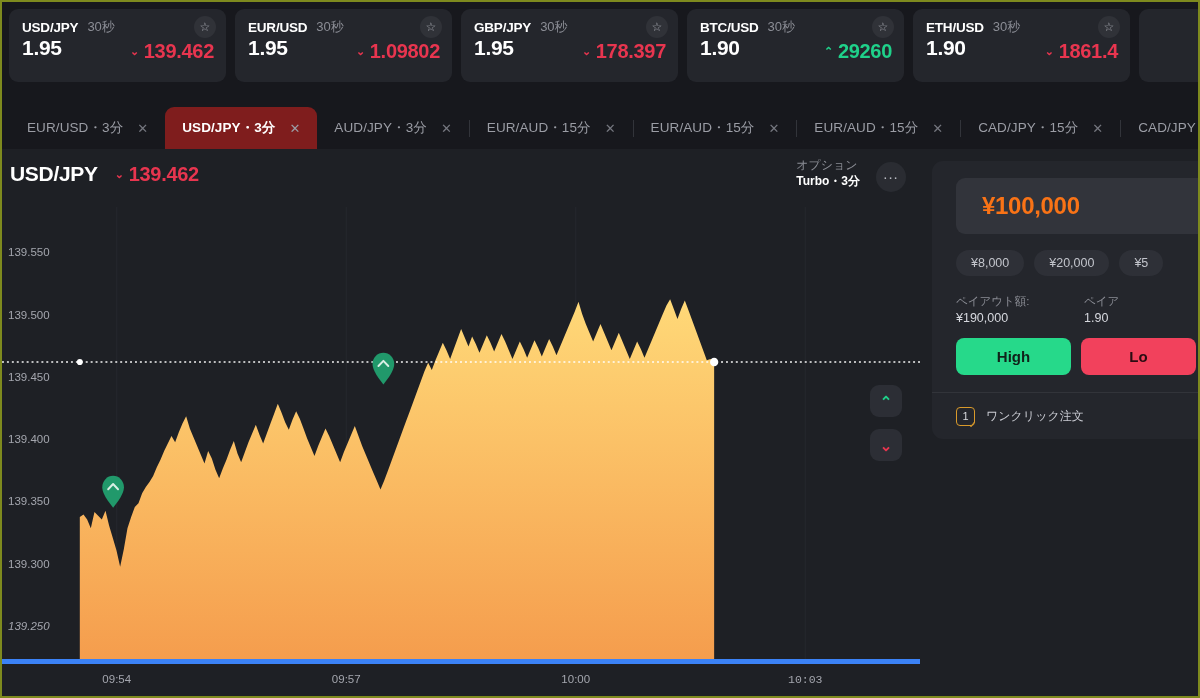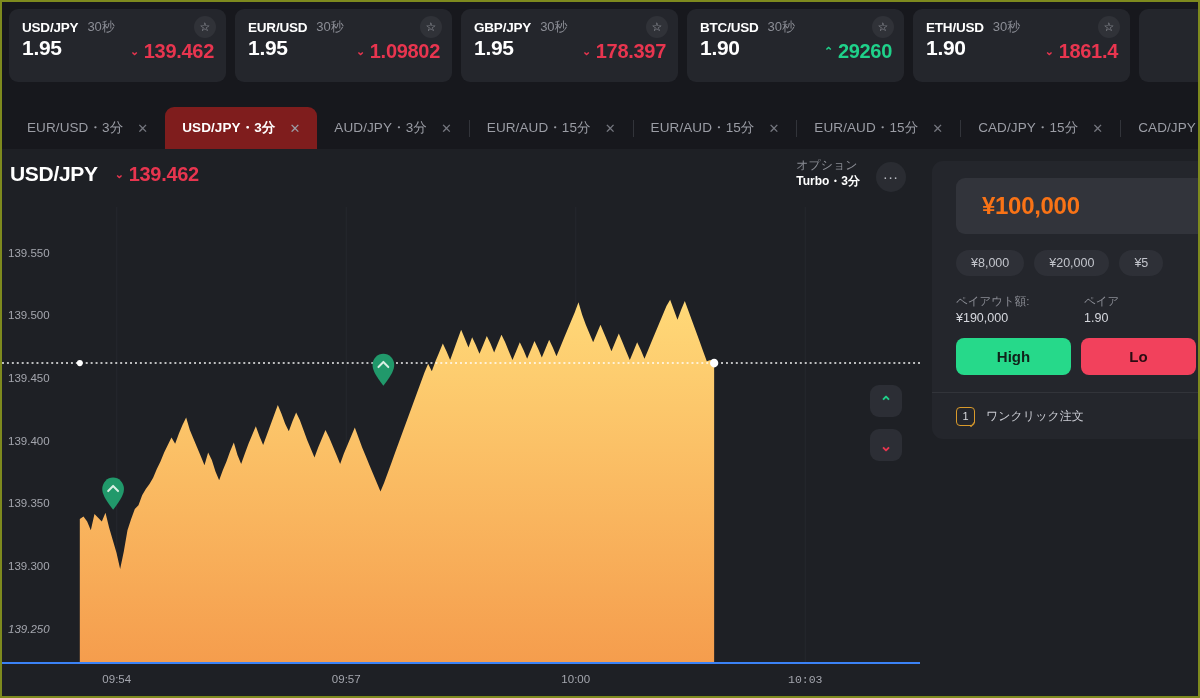--- a/index.html
+++ b/index.html
@@ -246,21 +246,21 @@
     left: 6px;
     font-size: 11.5px;
     color: #a4a6ae;
     transform: translateY(-50%);
     white-space: nowrap;
   }
   .xaxis {
     height: 32px;
     flex: none;
     position: relative;
-    border-top: 2px solid #3b82f6;
+    border-top: 5px solid #3b82f6;
     background: #1e2025;
   }
   .xlabel {
     position: absolute;
     top: 9px;
     font-size: 11.5px;
     color: #a4a6ae;
     transform: translateX(-50%);
     white-space: nowrap;
   }

